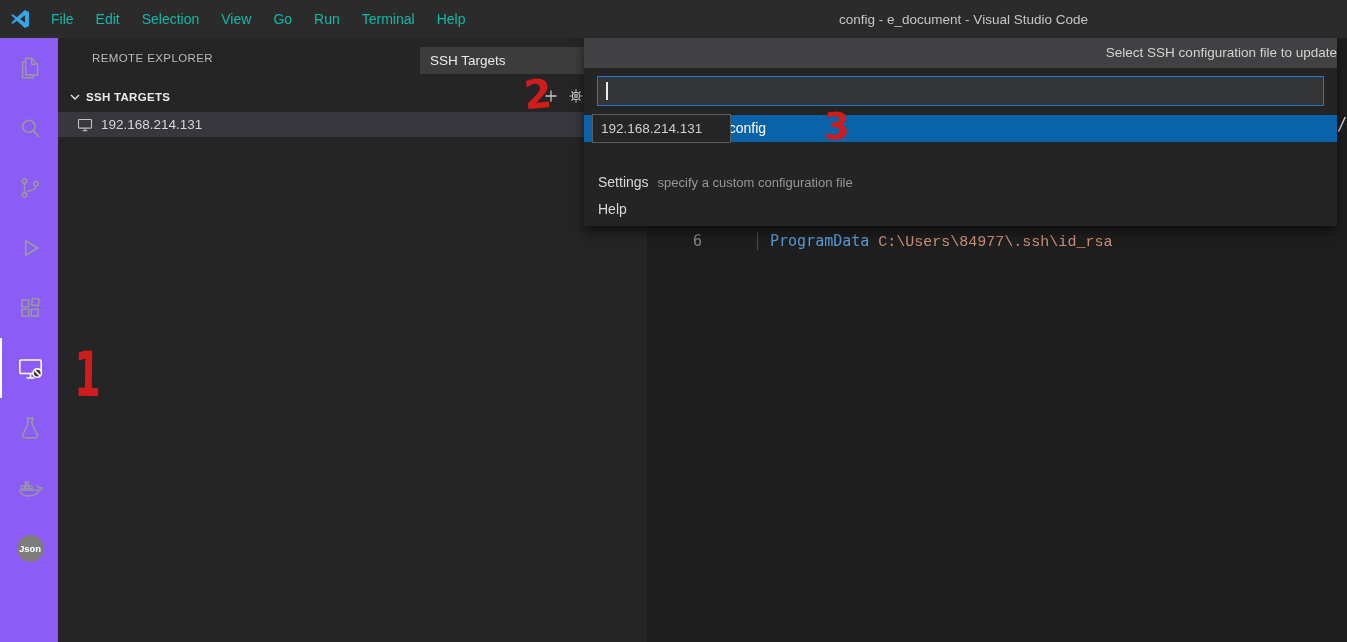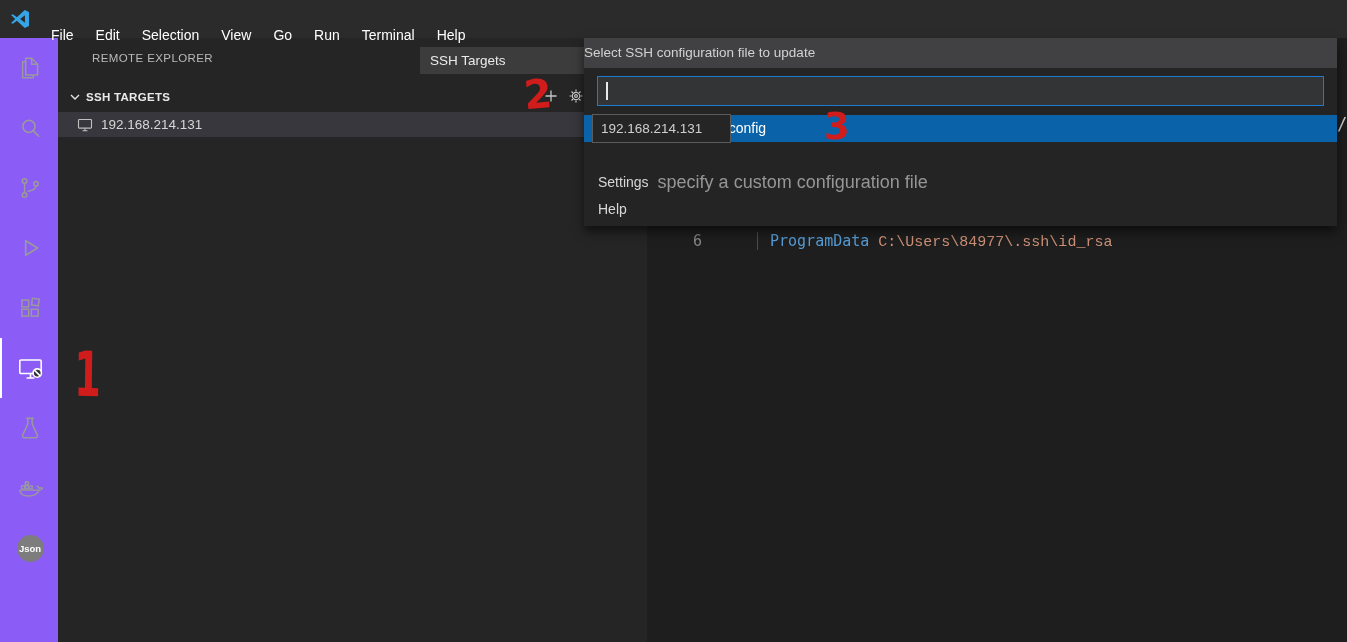--- a/index.html
+++ b/index.html
@@ -6,21 +6,21 @@
   html,body { width:1347px; height:642px; overflow:hidden; }
   body {
     position:relative; background:#1e1e1e; color:#cccccc;
     font-family:"Liberation Sans", sans-serif;
   }
   
   .titlebar { position:absolute; left:0; top:0; width:1347px; height:38px;
     background:#2b2b2c; display:flex; align-items:center; z-index:10; }
   .logo { width:40px; height:38px; display:flex; align-items:center; justify-content:center; }
   .menubar { display:flex; height:38px; align-items:center; }
-  .menu-item { padding:16px 11px; font-size:14px; color:#ffffff; height:38px; line-height:38px; cursor:default; }
+  .menu-item { padding:0 11px; font-size:14px; color:#14b8a6; height:38px; line-height:38px; cursor:default; }
   .window-title { position:absolute; left:590px; right:10px; text-align:center;
     font-size:13.5px; color:#c5c5c5; pointer-events:none; }
   
   .activitybar { position:absolute; left:0; top:38px; width:58px; height:604px; background:#8b5cf6; z-index:5; }
   .ab-item { width:58px; height:60px; display:flex; align-items:center; justify-content:center;
     color:#9a9a9a; border-left:2px solid transparent; }
   .ab-item.active { color:#ffffff; border-left:2px solid #ffffff; }
   .json-badge { width:27px; height:27px; border-radius:50%; background:#7d7d7d; color:#ffffff;
     display:flex; align-items:center; justify-content:center; font-size:9.5px; font-weight:bold; }
   
@@ -45,31 +45,31 @@
   .line-number { position:absolute; left:0; top:0; width:55px; text-align:right; color:#858585; }
   .indent-guide { position:absolute; left:110px; top:2px; width:1px; height:18px; background:#4b4b4b; }
   .code-text { position:absolute; left:123px; top:0; }
   .tok-keyword { color:#569cd6; }
   .tok-string { color:#ce9178;font-family:Liberation Mono, monospace; }
   .stray { position:absolute; left:690px; top:76px; color:#cfcfcf;
     font-family:"DejaVu Sans Mono", monospace; font-size:17px; }
   
   .quickpick { position:absolute; left:584px; top:38px; width:753px; background:#242425;
     box-shadow:0 6px 10px rgba(0,0,0,.55); z-index:20; }
-  .qp-title { height:30px; line-height:30px; text-align:left; background:#414144;
+  .qp-title { height:30px; line-height:30px; text-align:right; background:#414144;
     color:#d2d2d2; font-size:13.5px; }
   .qp-input-wrap { position:relative; padding:8px 13px 9px; }
   .qp-input { display:block; width:100%; height:30px; background:#333436; border:1px solid #1e7ad1;
     color:#e2e2e2; font-size:14px; padding:0 8px; font-family:"Liberation Sans",sans-serif; outline:none; }
   .caret { position:absolute; left:22px; top:14px; width:1.5px; height:18px; background:#eaeaea; }
   .qp-list { padding-bottom:3px; position:relative; }
   .qp-item { height:27px; line-height:27px; padding:0 14px; font-size:14px; color:#cccccc;
     display:flex; gap:9px; white-space:pre; overflow:hidden; }
   .qp-item .label { color:#d8d8d8; }
-  .qp-item .desc { color:#969696; font-size:18px; }
+  .qp-item .desc { color:#969696; font-size:13px; }
   .qp-item.selected { background:#0a63a8; }
   .qp-item.selected .label { color:#ffffff; }
   .qp-tooltip { position:absolute; left:8px; top:-1px; width:139px; height:29px; line-height:27px;
     background:#252526; border:1px solid #5b5b5b; color:#cfcfcf; font-size:13.5px;
     padding:0 8px; z-index:6; white-space:pre; }
   
   .ann { position:absolute; color:#d11c1c; font-weight:bold; z-index:40; line-height:1;
     font-family:"DejaVu Sans", sans-serif; pointer-events:none; }
   .ann1 { left:66px; top:344px; font-size:62px; transform:scaleX(.62) rotate(1deg); }
   .ann2 { left:524px; top:74px; font-size:40px; transform:rotate(-5deg); }
@@ -88,20 +88,21 @@
   <div class="menubar">
     <span class="menu-item">File</span>
     <span class="menu-item">Edit</span>
     <span class="menu-item">Selection</span>
     <span class="menu-item">View</span>
     <span class="menu-item">Go</span>
     <span class="menu-item">Run</span>
     <span class="menu-item">Terminal</span>
     <span class="menu-item">Help</span>
   </div>
+  <div class="window-title">config - e_document - Visual Studio Code</div>
 </div>
 
 <div class="activitybar">
   <div class="ab-item">
     <svg width="26" height="26" viewBox="0 0 24 24" fill="none" stroke="currentColor" stroke-width="1.4" stroke-linejoin="round">
       <path d="M13.5 3H8v15.5h11V8.5z"></path>
         <path d="M13.5 3v5.5H19"></path>
         <path d="M8 6.2H5.2V21H15v-2.5"></path>
     </svg>
   </div>

